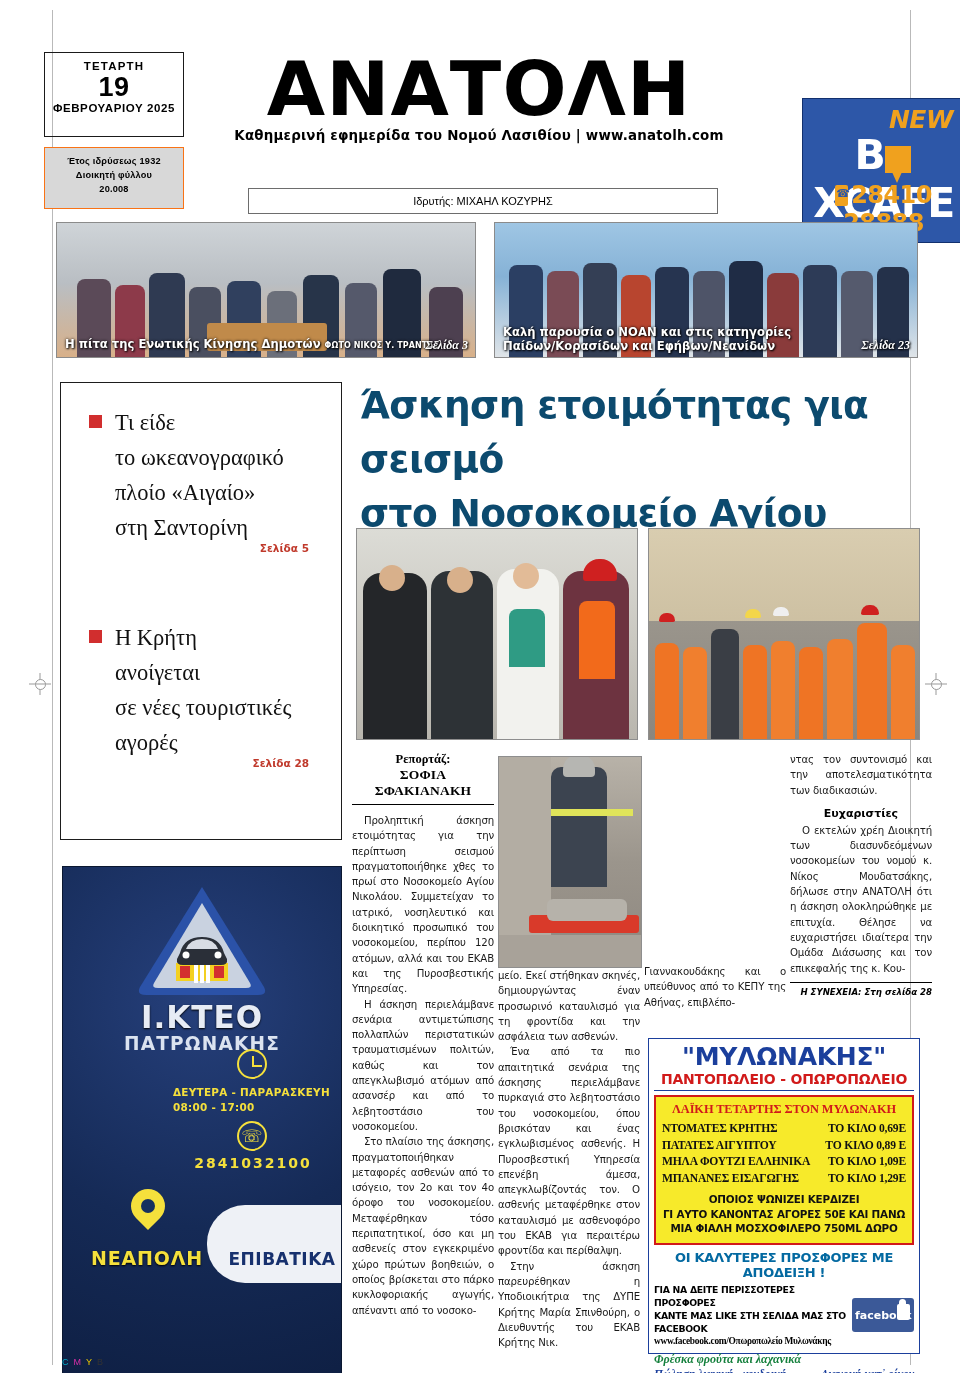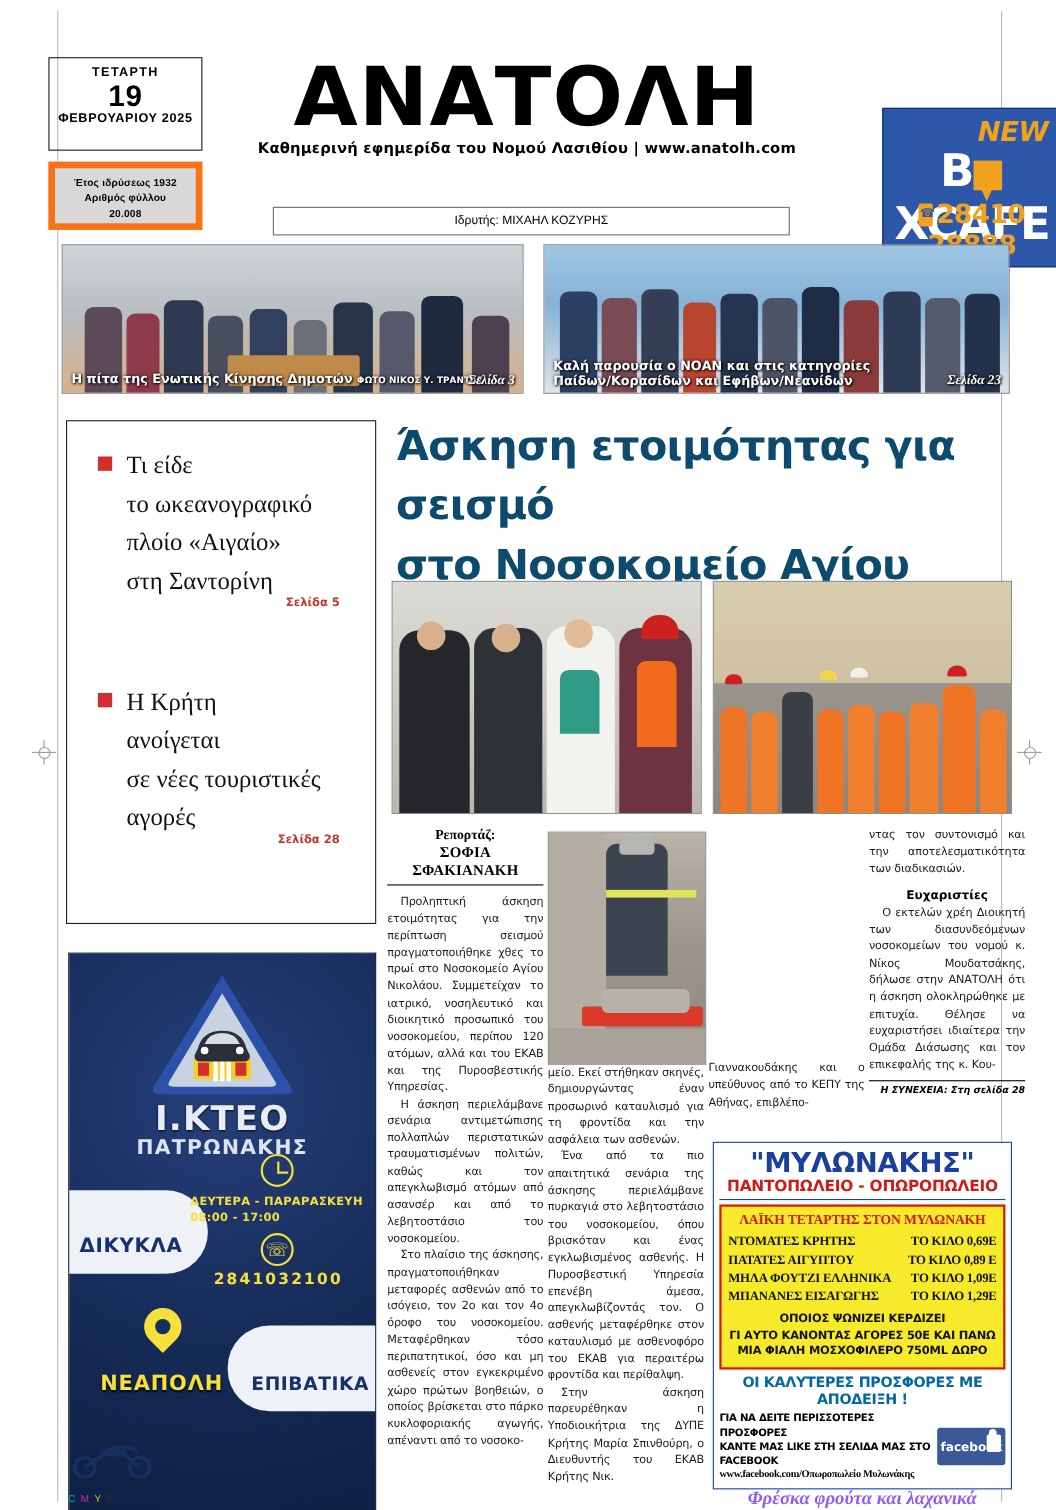--- a/index.html
+++ b/index.html
@@ -25,21 +25,21 @@
   .masthead { position:absolute; left:44px; top:46px; width:872px; height:164px; }
   .datebox {
     position:absolute; left:0; top:6px; width:140px; height:85px;
     border:1px solid #1a1a1a; text-align:center; padding-top:7px;
   }
   .datebox .dow { font-size:11.5px; font-weight:bold; letter-spacing:1.2px; }
   .datebox .dnum { font-size:27px; font-weight:bold; line-height:30px; letter-spacing:.5px; }
   .datebox .mon { font-size:11.5px; font-weight:bold; letter-spacing:.6px; }
   .foundbox {
     position:absolute; left:0; top:101px; width:140px; height:62px;
-    border:6px solid #f97316; background:#d8d8d8; text-align:center; padding-top:6px;
+    border:1px solid #f97316; background:#d8d8d8; text-align:center; padding-top:6px;
   }
   .foundbox div { font-size:9.2px; font-weight:bold; line-height:14px; letter-spacing:.2px; }
 
   .logo-wrap { position:absolute; left:175px; top:0px; width:520px; text-align:center; }
   .logo {
     font-family:"DejaVu Sans", sans-serif;
     font-size:74px; font-weight:bold; letter-spacing:1px; line-height:86px;
     transform:scaleX(1.02); color:#000;
   }
   .tagline {
@@ -256,21 +256,21 @@
   .myl-fbtxt { flex:1; font-family:"DejaVu Sans", sans-serif; font-size:9.3px;
                font-weight:bold; line-height:13px; letter-spacing:-.3px; }
   .myl-fbtxt .url { font-family:"Liberation Serif", serif; font-size:9.4px; }
   .fbbox { width:62px; height:34px; background:#3b5998; border-radius:3px; position:relative;
            color:#fff; font-size:11px; font-weight:bold; font-family:"DejaVu Sans", sans-serif;
            display:flex; align-items:center; padding-left:3px; }
   .thumb { position:absolute; right:4px; top:6px; width:13px; height:16px; background:#fff; border-radius:2px; }
   .thumb::before { content:""; position:absolute; left:2px; top:-5px; width:7px; height:7px;
                    background:#fff; border-radius:50% 50% 0 0; }
   .myl-fresh {
-    text-align:center; color:#8b5cf6; font-size:17px; font-weight:bold; margin-top:4px;
+    text-align:left; color:#15803d; font-size:12px; font-weight:bold; margin-top:4px;
     font-family:"Liberation Serif", serif; font-style:italic;
   }
   .myl-sale { display:flex; justify-content:space-between; color:#1b3f9c; font-size:11.5px;
               font-weight:bold; font-family:"Liberation Serif", serif; font-style:italic; margin-top:1px; }
 
   .cmyk { position:absolute; left:62px; bottom:6px; font-size:9px; letter-spacing:5px; }
   .cmyk span:nth-child(1){color:#00a7c4;} .cmyk span:nth-child(2){color:#d92fa8;}
   .cmyk span:nth-child(3){color:#e8c600;} .cmyk span:nth-child(4){color:#333;}
 </style>
 </head>
@@ -290,21 +290,21 @@
   <div class="masthead">
 
     <div class="datebox">
       <div class="dow">ΤΕΤΑΡΤΗ</div>
       <div class="dnum">19</div>
       <div class="mon">ΦΕΒΡΟΥΑΡΙΟΥ 2025</div>
     </div>
 
     <div class="foundbox">
       <div>Έτος ιδρύσεως 1932</div>
-      <div>Αριθμός φύλλου</div>
+      <div>Διοικητή φύλλου</div>
       <div>20.008</div>
     </div>
 
     <div class="logo-wrap">
       <div class="logo">ΑΝΑΤΟΛΗ</div>
       <div class="tagline">Καθημερινή εφημερίδα του Νομού Λασιθίου |  www.anatolh.com</div>
     </div>
 
     <div class="founderbox">Ιδρυτής: ΜΙΧΑΗΛ ΚΟΖΥΡΗΣ</div>
 
@@ -466,30 +466,20 @@
         <rect x="70" y="74" width="4" height="26"></rect>
       </g>
       <path d="M44 70 q4-16 22-16 q18 0 22 16 l3 6 q1 6-6 6 H47 q-7 0-6-6 Z" fill="#2a2f38"></path>
       <path d="M50 66 q4-10 16-10 q12 0 16 10 Z" fill="#d8dce4"></path>
       <circle cx="50" cy="72" r="3.5" fill="#fff"></circle>
         <circle cx="82" cy="72" r="3.5" fill="#fff"></circle>
     </svg>
     <div class="kt-name">Ι.ΚΤΕΟ</div>
     <div class="kt-sub">ΠΑΤΡΩΝΑΚΗΣ</div>
 
-    <div class="kt-pillL">
-      <svg class="moto" viewBox="0 0 80 34">
-        <circle cx="14" cy="24" r="9" fill="none" stroke="#16305f" stroke-width="3.4"></circle>
-        <circle cx="64" cy="24" r="9" fill="none" stroke="#16305f" stroke-width="3.4"></circle>
-        <path d="M14 24 L32 12 L50 12 L64 24" stroke="#16305f" stroke-width="3.4" fill="none"></path>
-        <path d="M30 12 q12-10 28-5 l4 4" stroke="#16305f" stroke-width="3.4" fill="none"></path>
-        <rect x="34" y="8" width="18" height="6" rx="3" fill="#16305f"></rect>
-      </svg>
-      <div class="lbl">ΔΙΚΥΚΛΑ</div>
-    </div>
 
     <div class="clock"></div>
     <div class="kt-hours">
       <div>ΔΕΥΤΕΡΑ - ΠΑΡΑΡΑΣΚΕΥΗ</div>
       <div>08:00 - 17:00</div>
     </div>
 
     <div class="phcirc">☏</div>
     <div class="kt-phone">2841032100</div>
 

